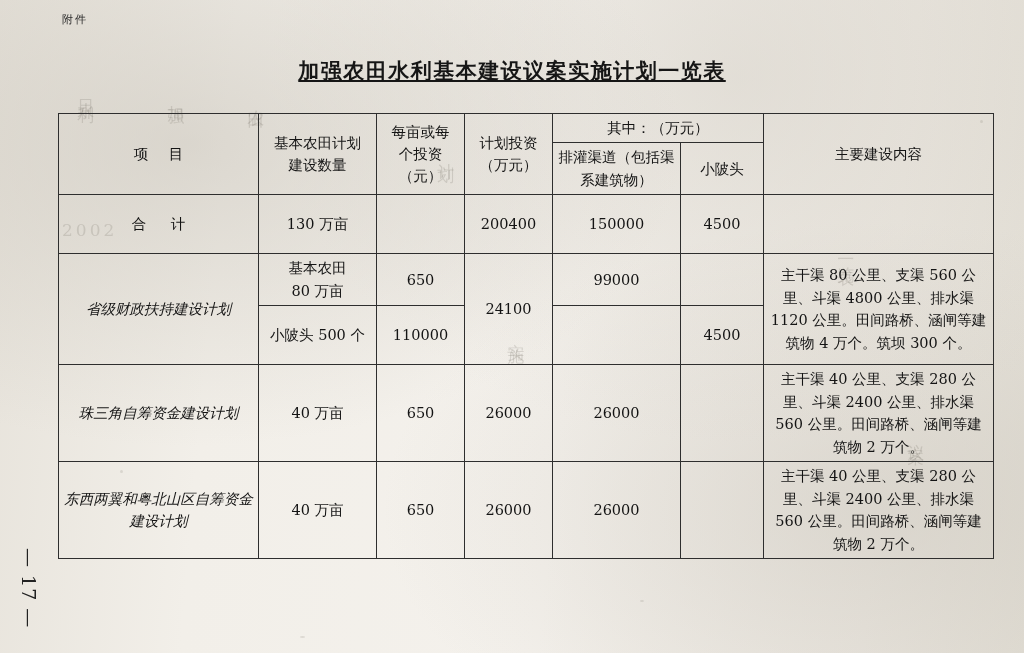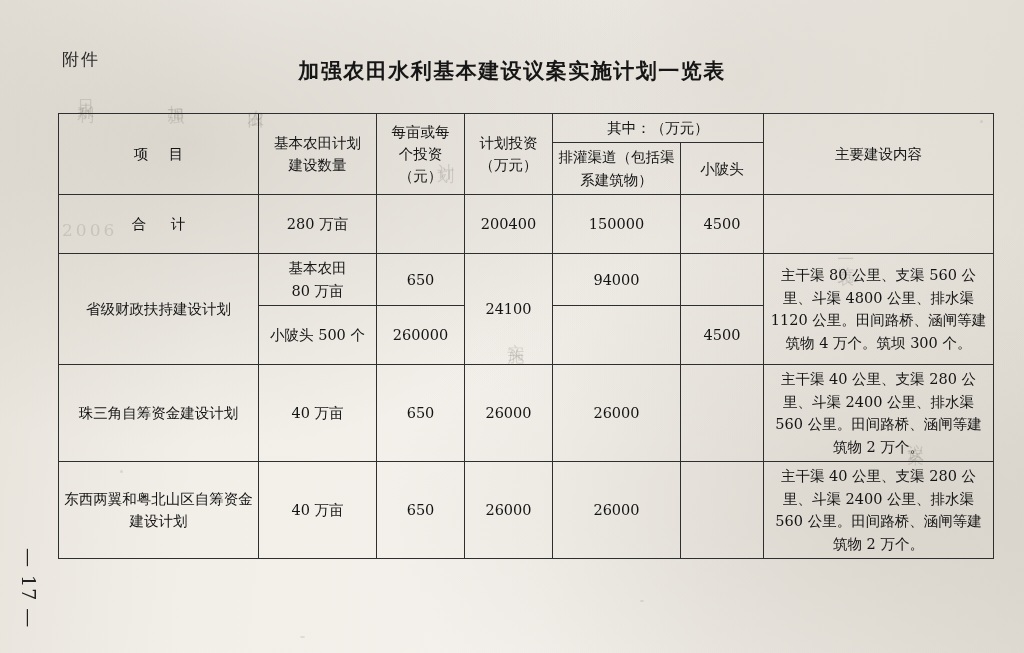--- a/index.html
+++ b/index.html
@@ -40,36 +40,37 @@
     user-select: none;
     pointer-events: none;
   }
   .ghost.h {
     writing-mode: horizontal-tb;
   }
 
   .attach-label {
     position: absolute;
     left: 62px;
-    top: 48px;
-    font-size: 17px;
+    top: 12px;
+    font-size: 11px;
     letter-spacing: 2px;
     color: #2a2a2a;
   }
 
   .doc-title {
     position: absolute;
     left: 0;
     right: 0;
     top: 57px;
     text-align: center;
     font-size: 21px;
     font-weight: bold;
     letter-spacing: 1.5px;
     color: #161616;
+    text-decoration: underline;
   }
 
   .page-number {
     position: absolute;
     left: 18px;
     top: 548px;
     font-size: 19px;
     letter-spacing: 1px;
     writing-mode: vertical-rl;
     color: #222;
@@ -109,40 +110,41 @@
   }
   .hdr-sub { font-size: 14px; }
   .total-row td { font-size: 16px; }
   .total-label {
     letter-spacing: 10px;
     text-indent: 10px;
   }
   .cell-left {
     text-align: left;
     padding-left: 10px;
+    font-style: italic;
   }
   .cell-content {
     text-align: left;
     padding: 4px 7px;
     font-size: 14px;
     line-height: 1.62;
     vertical-align: top;
   }
   .nowrap-mid { white-space: nowrap; }
   .row-tall td { height: 52px; }
 </style>
 </head>
 <body>
 
 <div class="paper"></div>
 
 <div class="ghost" style="left:70px; top:86px;">日水利</div>
 <div class="ghost" style="left:160px; top:92px;">加强</div>
 <div class="ghost" style="left:240px; top:96px;">农田</div>
-<div class="ghost h" style="left:62px; top:214px;">2006</div>
+<div class="ghost h" style="left:62px; top:214px;">2002</div>
 <div class="ghost" style="left:430px; top:150px;">计划</div>
 <div class="ghost" style="left:500px; top:330px;">实施</div>
 <div class="ghost" style="left:830px; top:250px;">一览表</div>
 <div class="ghost" style="left:900px; top:430px;">议案</div>
 
 <div class="speck" style="left:120px; top:470px; width:3px; height:3px;"></div>
 <div class="speck" style="left:640px; top:600px; width:4px; height:2px;"></div>
 <div class="speck" style="left:300px; top:636px; width:5px; height:2px;"></div>
 <div class="speck" style="left:980px; top:120px; width:3px; height:3px;"></div>
 
@@ -171,41 +173,41 @@
     </tr>
     <tr>
       <th class="hdr-sub">排灌渠道（包括渠<br>系建筑物）</th>
       <th class="hdr-sub">小陂头</th>
     </tr>
   </thead>
   <tbody>
 
     <tr class="total-row row-tall">
       <td class="total-label">合  计</td>
-      <td>280 万亩</td>
+      <td>130 万亩</td>
       <td></td>
       <td>200400</td>
       <td>150000</td>
       <td>4500</td>
       <td></td>
     </tr>
 
     <tr>
       <td rowspan="2" class="cell-left">省级财政扶持建设计划</td>
       <td>基本农田<br>80 万亩</td>
       <td>650</td>
       <td rowspan="2">24100</td>
-      <td>94000</td>
+      <td>99000</td>
       <td></td>
       <td rowspan="2" class="cell-content">主干渠 80 公里、支渠 560 公里、斗渠 4800 公里、排水渠 1120 公里。田间路桥、涵闸等建筑物 4 万个。筑坝 300 个。</td>
     </tr>
 
     <tr class="row-tall">
       <td class="nowrap-mid">小陂头 500 个</td>
-      <td>260000</td>
+      <td>110000</td>
       <td></td>
       <td>4500</td>
     </tr>
 
     <tr>
       <td class="cell-left">珠三角自筹资金建设计划</td>
       <td>40 万亩</td>
       <td>650</td>
       <td>26000</td>
       <td>26000</td>

